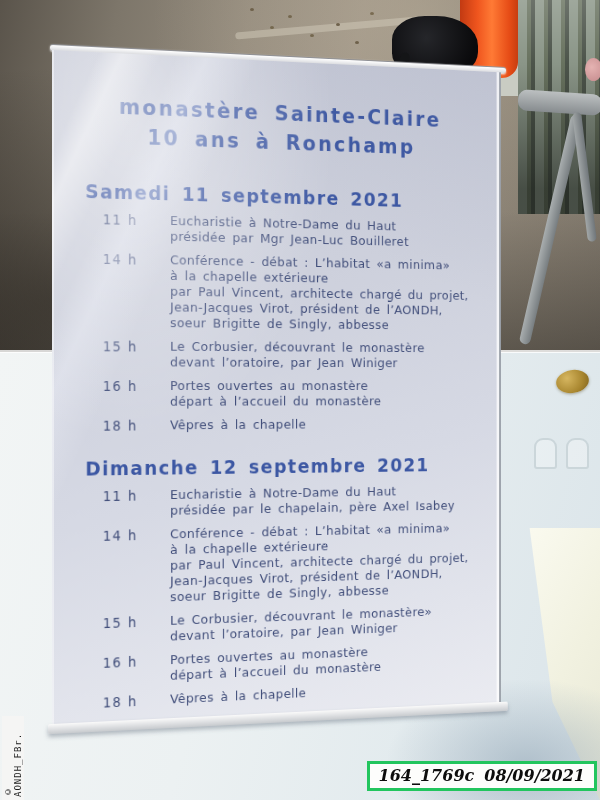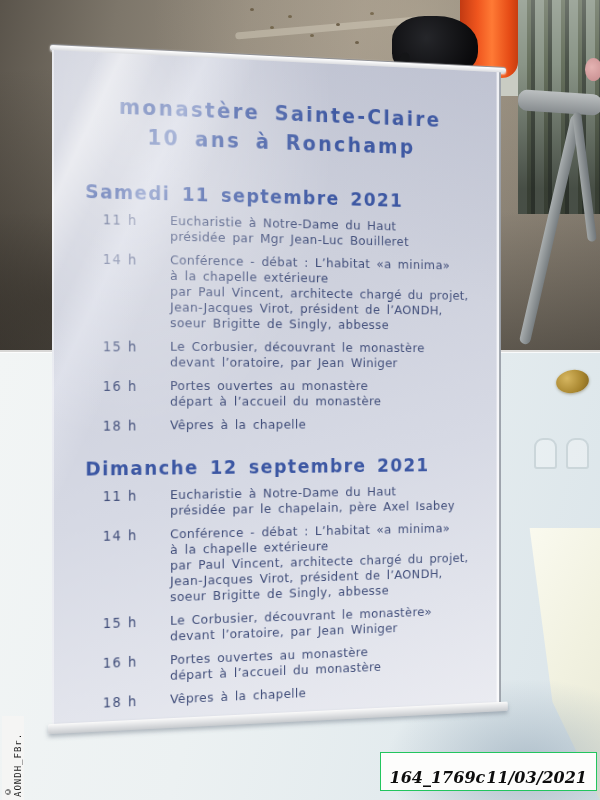--- a/index.html
+++ b/index.html
@@ -143,22 +143,22 @@
   }
   
   .vertical-watermark{
     position:absolute;left:2px;top:716px;z-index:10;
     writing-mode:vertical-rl;transform:rotate(180deg);
     font-family:"DejaVu Sans Mono",monospace;font-size:9px;letter-spacing:1px;
     color:#1c1c1c;background:#f5f5f4;padding:3px 1px;
   }
   .stamp{
     position:absolute;right:3px;bottom:9px;z-index:10;
-    background:#fdfdfc;border:1px solid #22c55e;
-    padding:15px 9px 3px 9px;display:flex;gap:1px;align-items:baseline;
+    background:#fdfdfc;border:3px solid #22c55e;
+    padding:2px 9px 3px 9px;display:flex;gap:10px;align-items:baseline;
     font-family:"DejaVu Serif",serif;font-style:italic;font-weight:bold;
     font-size:16px;color:#0d0d0d;white-space:nowrap;
   }
 </style>
 </head>
 <body>
 
 <div class="scene">
 
   <div class="ground"></div>
@@ -271,16 +271,16 @@
       <div class="edge-left-glow"></div>
       <div class="edge-right-glow"></div>
       <div class="edge-right"></div>
     </div>
     <div class="acrylic-bottom"></div>
   </div>
 
   <div class="vertical-watermark">© AONDH_FBr.</div>
   <div class="stamp">
     <span>164_1769c</span>
-    <span>11/03/2021</span>
+    <span>08/09/2021</span>
   </div>
 
 </div>
 
 </body></html>

